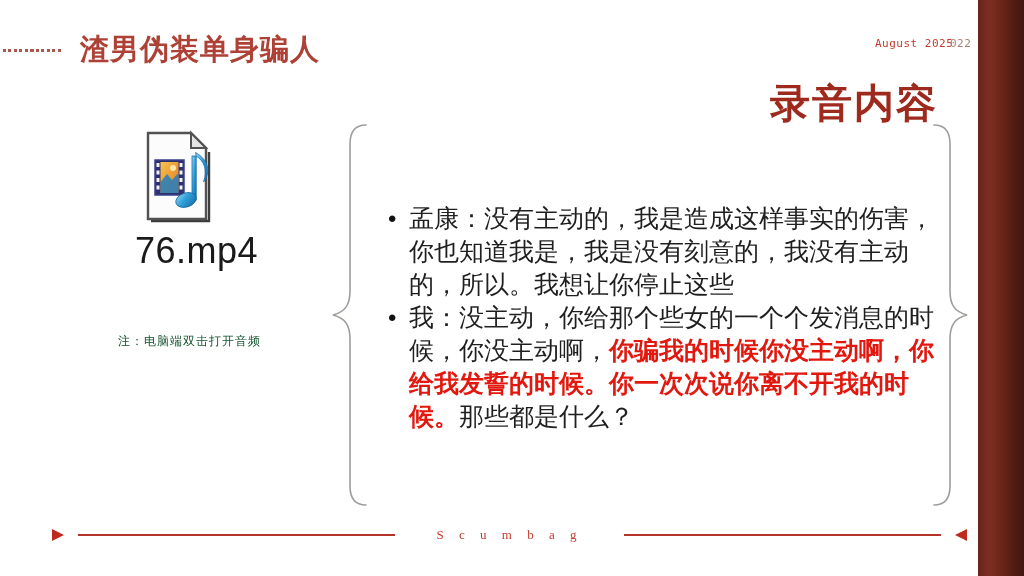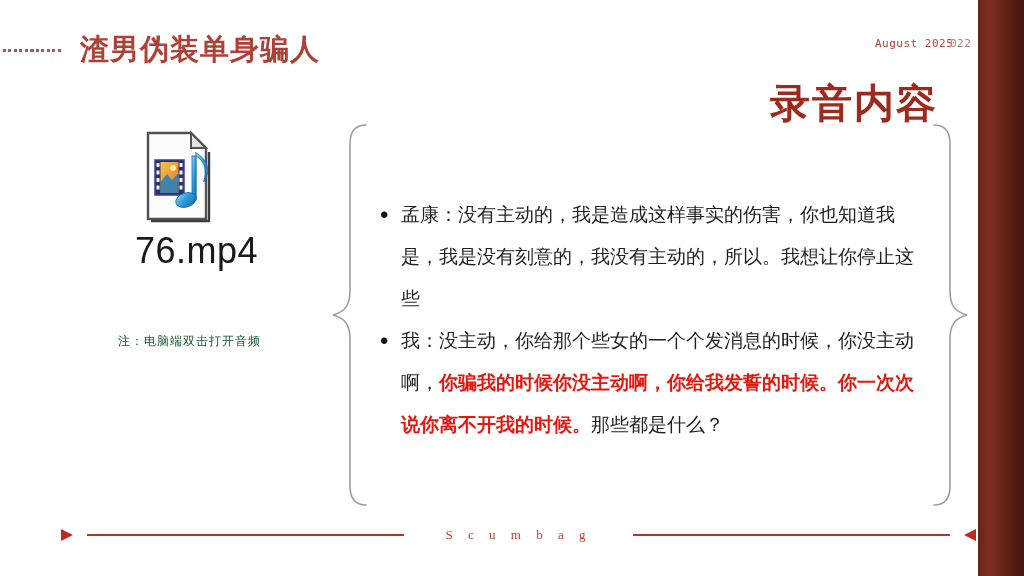--- a/index.html
+++ b/index.html
@@ -57,32 +57,32 @@
     position:absolute;left:31px;top:13px;width:220px;
     font-family:"Liberation Serif","DejaVu Serif",serif;
     font-size:21px;font-weight:700;line-height:26px;color:#ffffff;letter-spacing:0.5px;
   }
   
   .brace{position:absolute;top:123px;width:40px;height:384px;}
   .brace-left{left:329px;}
   .brace-right{left:931px;}
   
   .transcript{
-    position:absolute;left:375px;top:190px;width:549px;margin:4px;padding:0;
-    list-style:none;font-size:19px;line-height:42px;color:#1f1f1f;
+    position:absolute;left:375px;top:190px;width:549px;margin:12px;padding:0;
+    list-style:none;font-size:25px;line-height:33px;color:#1f1f1f;
     font-family:"Liberation Sans",sans-serif;
   }
   .transcript li{position:relative;padding-left:22px;margin:0;width:527px;}
   .transcript li::before{
     content:"\2022";position:absolute;left:1px;top:0;font-size:24px;color:#111;
   }
   .hl{color:#e2180f;font-weight:700;}
   
   .footer{
-    position:absolute;left:61px;top:528px;width:915px;height:14px;
+    position:absolute;left:52px;top:528px;width:915px;height:14px;
     display:flex;align-items:center;column-gap:14px;
   }
   .tri-right{width:0;height:0;border-left:12px solid #be2a1e;
     border-top:6px solid transparent;border-bottom:6px solid transparent;}
   .tri-left{width:0;height:0;border-right:12px solid #be2a1e;
     border-top:6px solid transparent;border-bottom:6px solid transparent;}
   .fline{flex:1;height:1.5px;background:#b5342a;}
   .brand{
     margin:0 28px;font-family:"Liberation Serif","DejaVu Serif",serif;
     font-size:13px;letter-spacing:6px;color:#c23b2c;white-space:nowrap;

